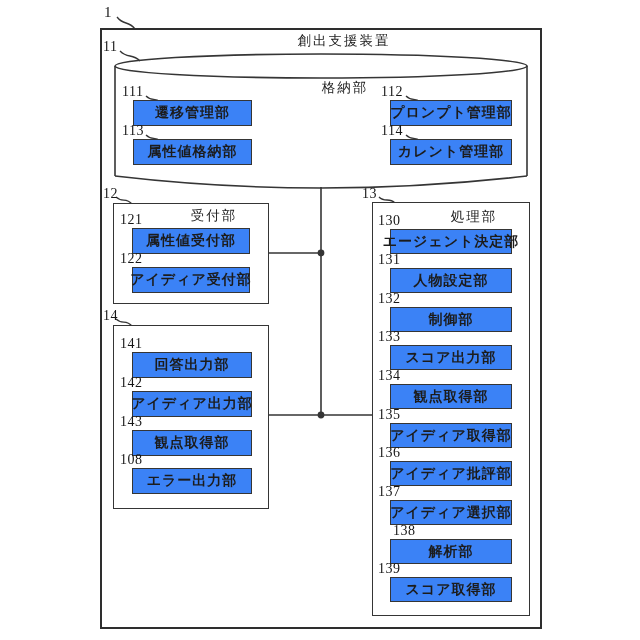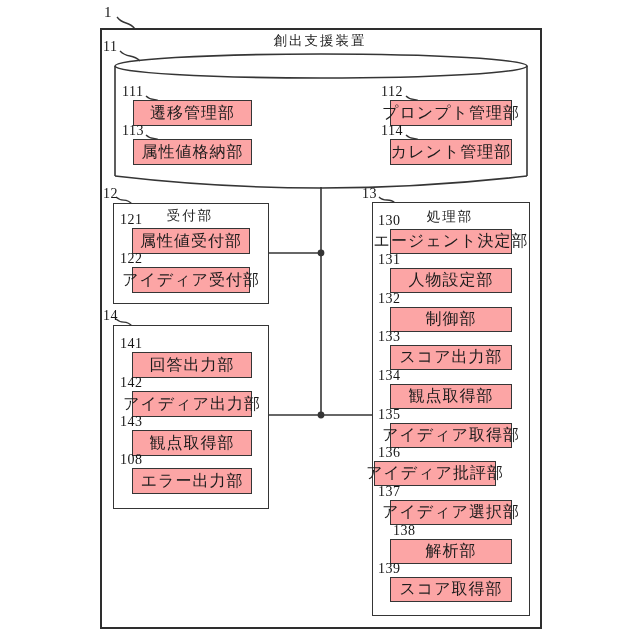--- a/index.html
+++ b/index.html
@@ -10,27 +10,27 @@
   }
   .wires{position:absolute;left:0;top:0;width:640px;height:640px;}
   .outer-frame{
     position:absolute;left:100px;top:28px;width:438px;height:597px;
     border:2px solid #2e2e2e;background:transparent;
   }
   .group-frame{
     position:absolute;border:1.7px solid #353535;background:#ffffff;
   }
   .box{
-    position:absolute;border:1.6px solid #353535;background:#fca5a5;
+    position:absolute;border:1.6px solid #353535;background:#3b82f6;
     display:flex;align-items:center;justify-content:center;
-    font-size:16px;letter-spacing:1px;white-space:nowrap;color:#1c1c1c;
+    font-size:14px;letter-spacing:1px;white-space:nowrap;color:#1c1c1c;font-weight:bold;
   }
   .title{
     position:absolute;text-align:center;font-size:13.5px;letter-spacing:2px;
-    color:#1c1c1c;white-space:nowrap;
+    color:#1c1c1c;white-space:nowrap;padding-left:24px;
   }
   .ref{
     position:absolute;font-family:"Liberation Serif","DejaVu Serif",serif;
     font-size:14px;color:#161616;letter-spacing:0.5px;white-space:nowrap;
   }
   .ref.big{font-size:15px;}
 </style>
 </head>
 <body>
 
@@ -80,20 +80,21 @@
       <path d="M403,535 c5,5 8,0 13,4"></path>
       <path d="M403,573 c5,5 8,0 13,4"></path>
     </g>
   </svg>
 
   <div class="ref big" style="left:104px;top:4px;">1</div>
   <div class="outer-frame"></div>
   <div class="title" style="left:100px;top:32px;width:440px;">創出支援装置</div>
 
   <div class="ref" style="left:103px;top:39px;">11</div>
+  <div class="title" style="left:115px;top:79px;width:412px;">格納部</div>
 
   <div class="ref" style="left:122px;top:84px;">111</div>
   <div class="box" style="left:133px;top:100px;width:117px;height:24px;">遷移管理部</div>
 
   <div class="ref" style="left:381px;top:84px;">112</div>
   <div class="box" style="left:390px;top:100px;width:120px;height:24px;">プロンプト管理部</div>
 
   <div class="ref" style="left:122px;top:123px;">113</div>
   <div class="box" style="left:133px;top:139px;width:117px;height:24px;">属性値格納部</div>
 
@@ -141,21 +142,21 @@
   <div class="ref" style="left:378px;top:329px;">133</div>
   <div class="box" style="left:390px;top:345px;width:120px;height:23px;">スコア出力部</div>
 
   <div class="ref" style="left:378px;top:368px;">134</div>
   <div class="box" style="left:390px;top:384px;width:120px;height:23px;">観点取得部</div>
 
   <div class="ref" style="left:378px;top:407px;">135</div>
   <div class="box" style="left:390px;top:423px;width:120px;height:23px;">アイディア取得部</div>
 
   <div class="ref" style="left:378px;top:445px;">136</div>
-  <div class="box" style="left:374px;top:461px;width:120px;height:23px;">アイディア批評部</div>
+  <div class="box" style="left:390px;top:461px;width:120px;height:23px;">アイディア批評部</div>
 
   <div class="ref" style="left:378px;top:484px;">137</div>
   <div class="box" style="left:390px;top:500px;width:120px;height:23px;">アイディア選択部</div>
 
   <div class="ref" style="left:378px;top:523px;margin-left:15px;">138</div>
   <div class="box" style="left:390px;top:539px;width:120px;height:23px;">解析部</div>
 
   <div class="ref" style="left:378px;top:561px;">139</div>
   <div class="box" style="left:390px;top:577px;width:120px;height:23px;">スコア取得部</div>
 

